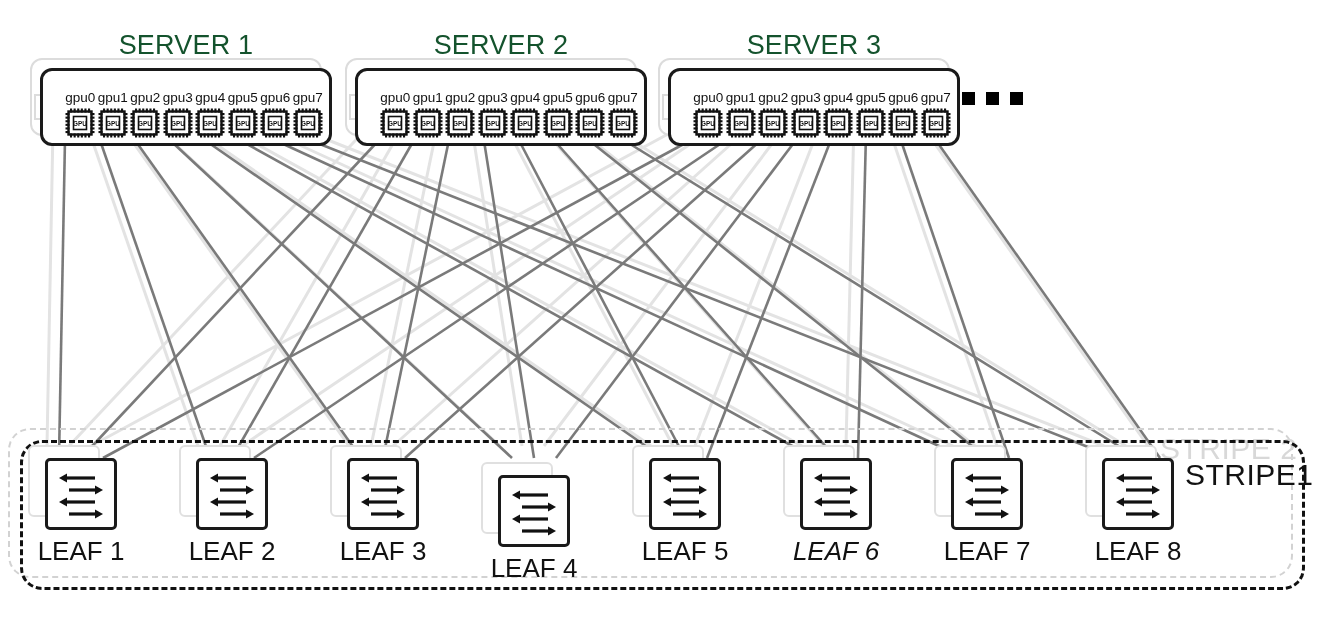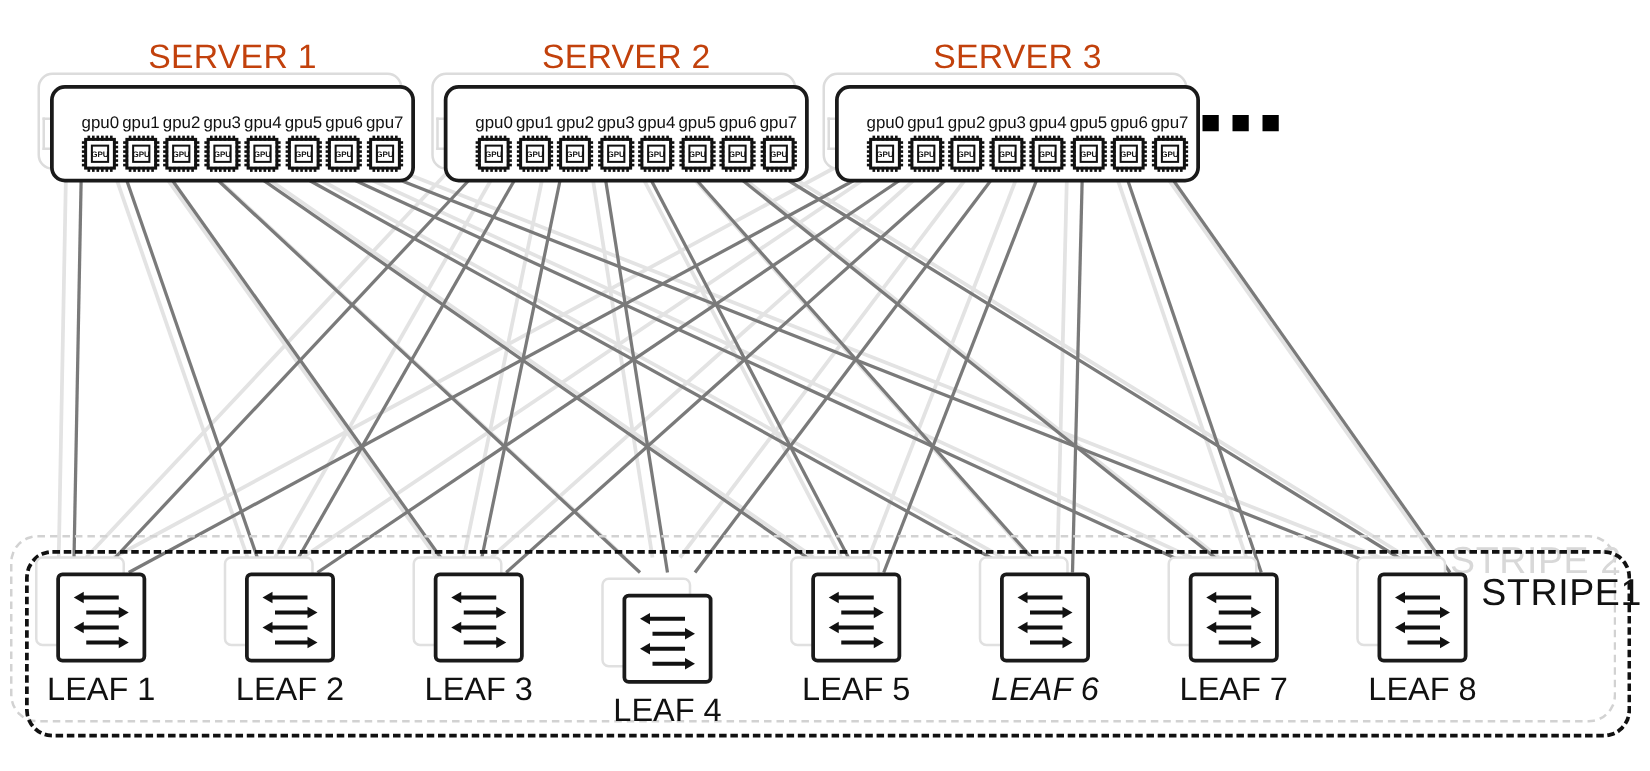--- a/index.html
+++ b/index.html
@@ -8,21 +8,21 @@
     font-family:"Liberation Sans","DejaVu Sans",sans-serif;
     width:1320px;height:617px;overflow:hidden;
   }
   #stage{position:relative;width:1320px;height:617px;background:#fff;}
   #wires{position:absolute;left:0;top:0;width:1320px;height:617px;pointer-events:none;}
 
   
   .server-group{position:absolute;}
   .server-title{
     position:absolute;left:0;width:100%;top:-38px;
-    text-align:center;font-size:27px;color:#c2410c;letter-spacing:.2px;
+    text-align:center;font-size:27px;color:#14532d;letter-spacing:.2px;
     white-space:nowrap;
   }
   .server-ghost{
     position:absolute;left:-10px;top:-10px;
     width:100%;height:100%;
     border:2px solid #dcdcdc;border-radius:12px;background:#fff;
     box-sizing:border-box;
   }
   .server-ghost-tab{
     position:absolute;left:2px;top:34px;width:9px;height:26px;

